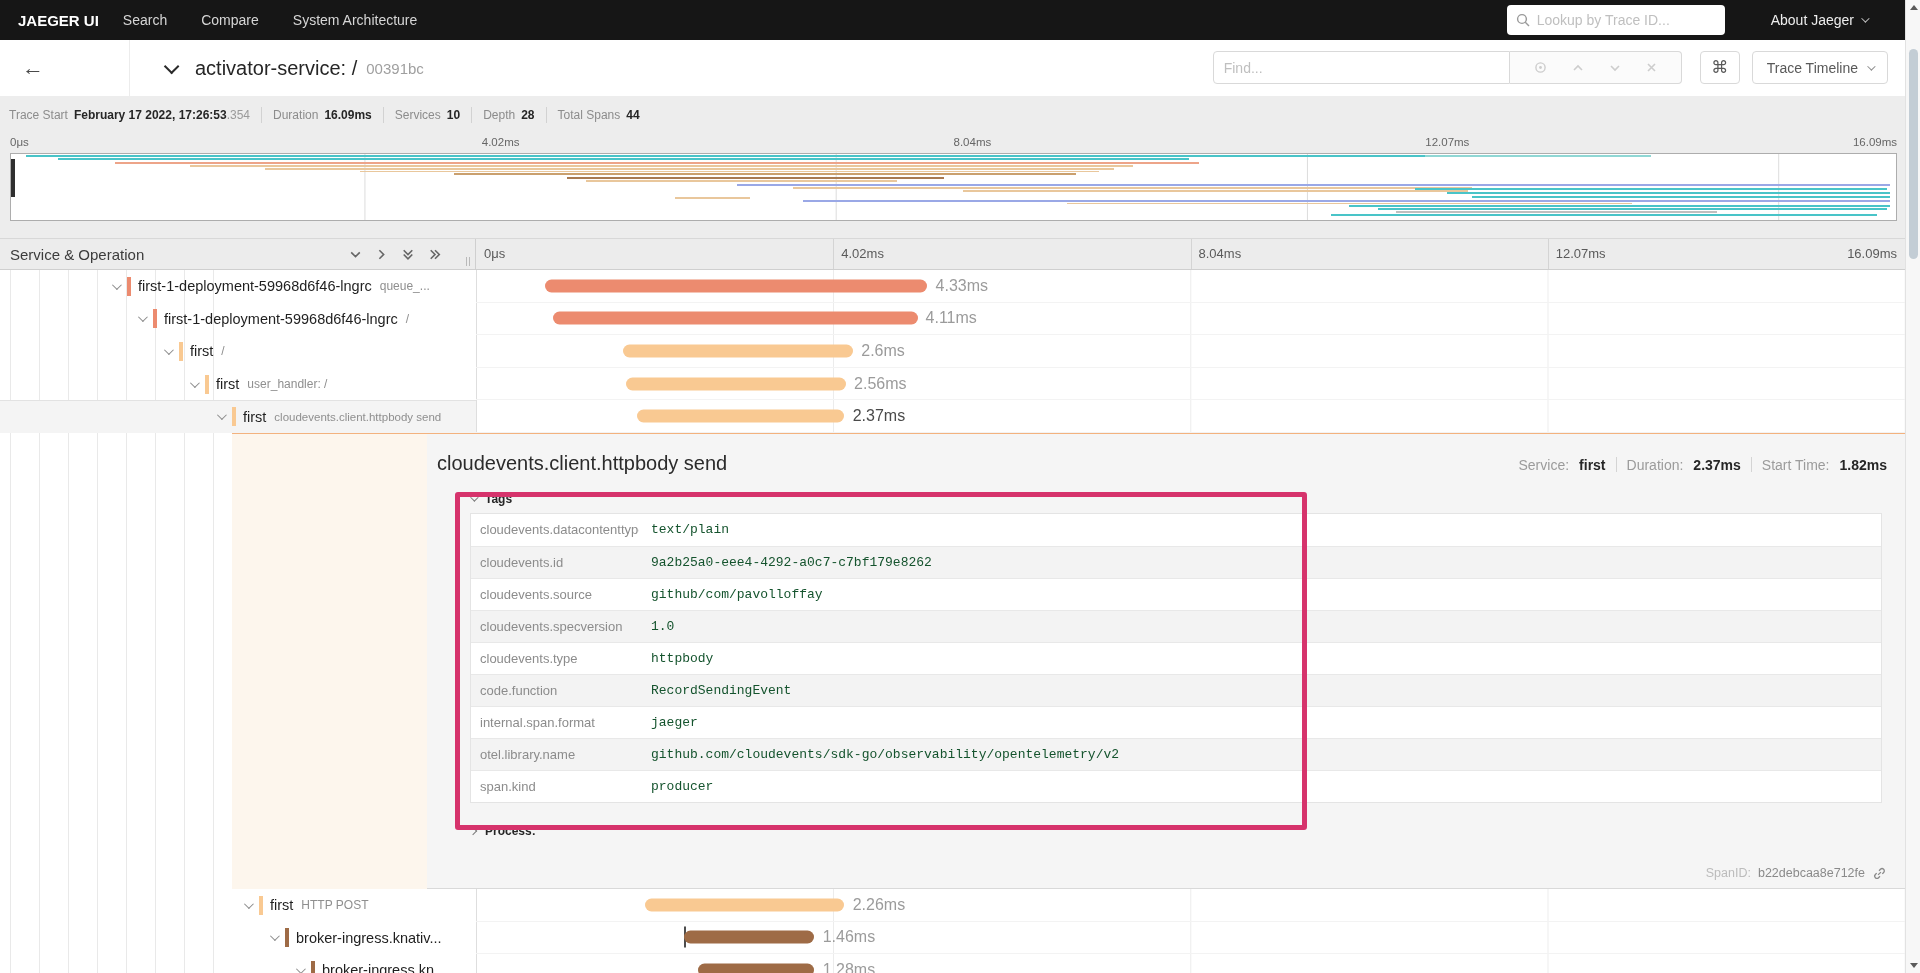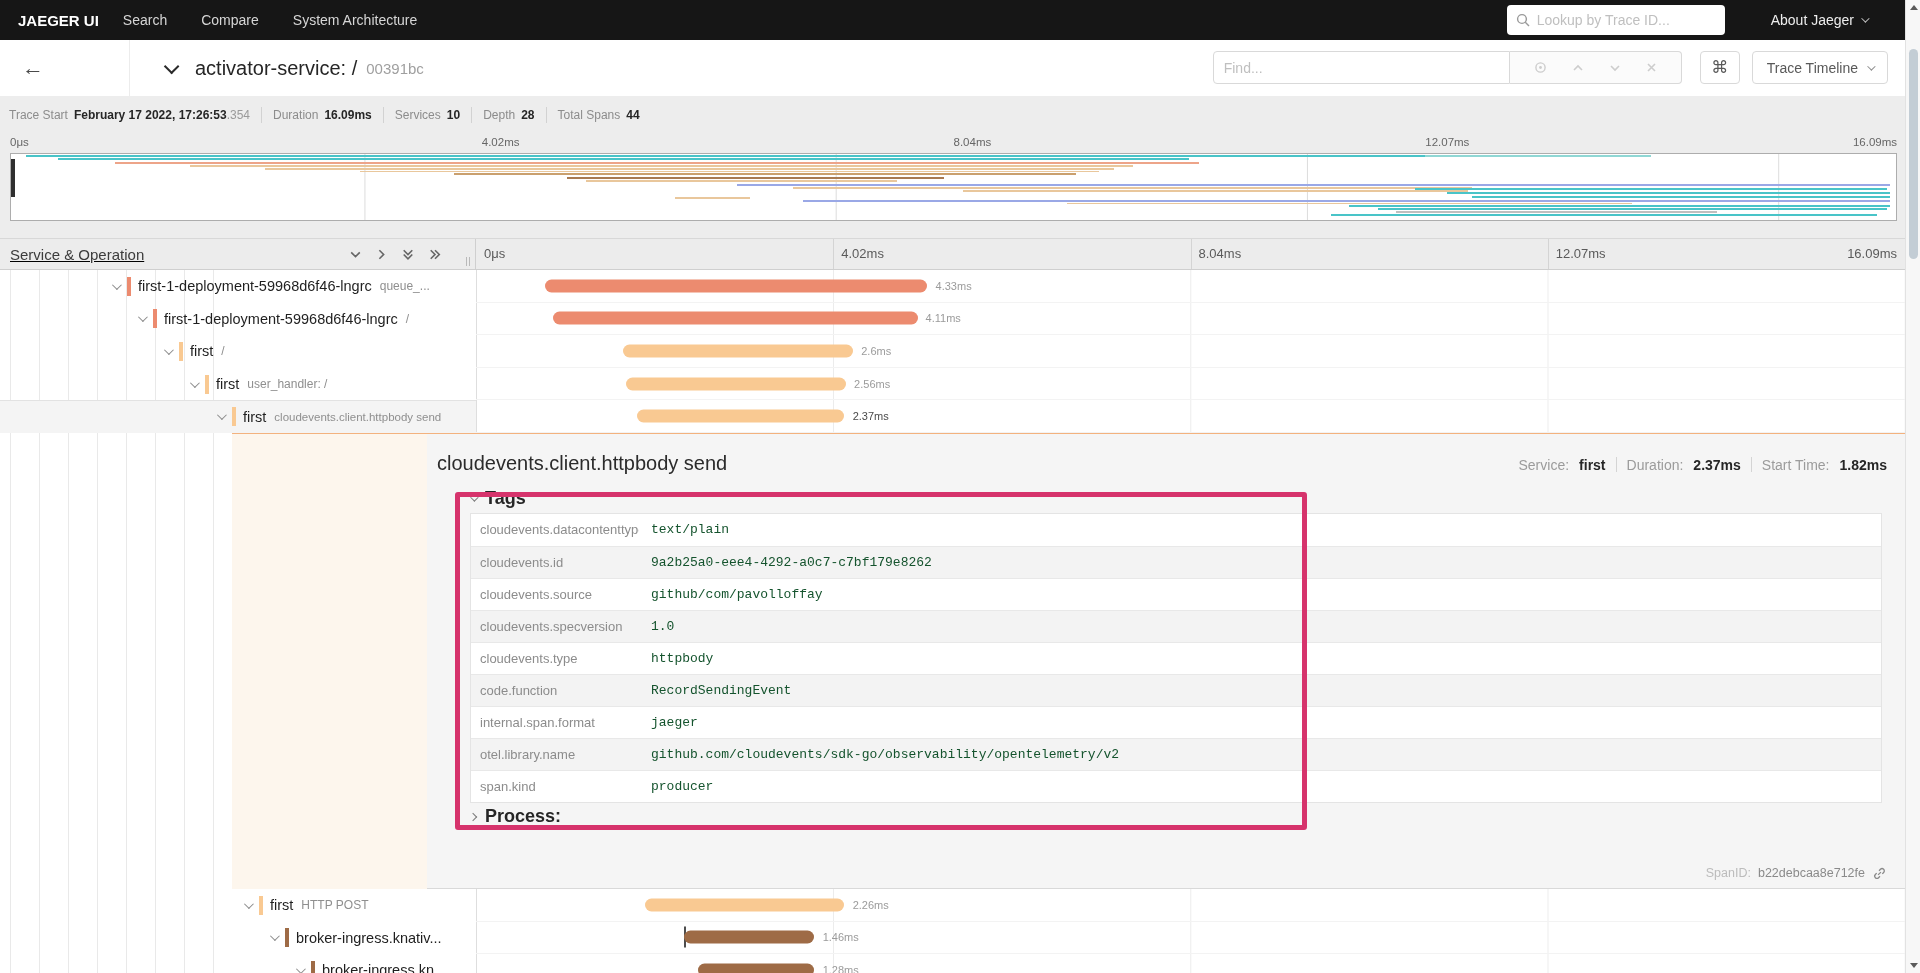--- a/index.html
+++ b/index.html
@@ -46,21 +46,21 @@
 
   
   .minimap { height:104px; background:#ededed; position:relative; }
   .mm-ticks { position:absolute; top:2px; left:10px; right:8px; height:16px; font-size:11.5px; color:#666; }
   .mm-ticks span { position:absolute; top:0; }
   .mm-canvas { position:absolute; top:19px; left:10px; right:8px; height:68px; background:#fff; border:1px solid #adadad; background-image:linear-gradient(90deg,#dcdcdc 1px,transparent 1px); background-size:25% 100%; background-position:25% 0; cursor:crosshair; }
   .mm-canvas svg { width:100%; height:100%; display:block; }
   .mm-handle { position:absolute; left:0; top:5px; width:4px; height:38px; background:#2f2f2f; cursor:ew-resize; }
 
   
-  .grid-header { height:32px; background:#ececec; border-top:1px solid #d8d8d8; border-bottom:1px solid #cfcfcf; display:flex;text-decoration:underline; }
+  .grid-header { height:32px; background:#ececec; border-top:1px solid #d8d8d8; border-bottom:1px solid #cfcfcf; display:flex; }
   .gh-left { width:476px; flex:none; border-right:1px solid #cfcfcf; display:flex; align-items:center; position:relative; padding-left:10px; }
   .gh-title { font-size:15px; color:#3c3c3c; }
   .gh-icons { position:absolute; right:32px; display:flex; gap:11px; align-items:center; }
   .gh-icons svg { cursor:pointer; display:block; }
   .gh-resizer { position:absolute; right:5px; bottom:3px; display:flex; gap:2px; cursor:col-resize; }
   .gh-resizer i { width:1px; height:9px; background:#b9b9b9; display:block; }
   .gh-right { flex:1; position:relative; font-size:13px; color:#5a5a5a; }
   .gh-right span { position:absolute; top:7px; }
   .gh-right i { position:absolute; top:0; bottom:0; width:1px; background:#d4d4d4; }
 
@@ -71,46 +71,46 @@
   .col-divider { position:absolute; left:476px; top:0; bottom:0; width:1px; background:#dedede; }
 
   .span-row { height:32.6px; display:flex; position:relative; cursor:pointer; }
   .tree-cell { width:476px; flex:none; display:flex; align-items:center; white-space:nowrap; overflow:hidden; position:relative; z-index:2; }
   .tree-cell .chev { width:7px; height:7px; color:#8c8c8c; flex:none; margin-right:8px; }
   .chip { width:4px; height:19px; flex:none; margin-right:7px; }
   .svc { font-size:14.5px; color:#1f1f1f; }
   .op { font-size:12px; color:#8f8f8f; margin-left:8px; }
   .tl-cell { flex:1; position:relative; border-bottom:1px solid #f3f3f3; z-index:2; }
   .tl-bar { position:absolute; top:50%; transform:translateY(-50%); height:13px; border-radius:7px; }
-  .tl-label { position:absolute; top:50%; transform:translateY(-50%); font-size:11px; color:#9b9b9b; padding-left:8px; }
+  .tl-label { position:absolute; top:50%; transform:translateY(-50%); font-size:16px; color:#9b9b9b; padding-left:8px; }
   .row-selected .tree-cell { background:#f4f4f4; box-shadow:inset 0 1px 0 #e2e2e2; }
   .row-selected .tl-label { color:#4a4a4a; }
   .bar-tick { position:absolute; top:50%; transform:translateY(-50%); width:2px; height:21px; background:#4d4d4d; }
 
   
   .detail-row { height:456px; position:relative; }
   .peach { position:absolute; left:232px; top:0; width:195px; height:100%; background:#fdf6ed; border-top:1px solid #f3b27e; z-index:3; }
   .detail-panel { position:absolute; left:427px; top:0; width:1478px; height:100%; background:#f5f5f5; border-top:1px solid #f3b27e; border-bottom:1px solid #d9d9d9; z-index:3; padding-top:12px; }
   .dp-titlerow { display:flex; align-items:baseline; padding:6px 18px 10px 10px; }
   .dp-title { font-size:20px; color:#2b2b2b; }
   .dp-meta { margin-left:auto; font-size:14px; color:#9b9b9b; display:flex; align-items:center; gap:10px; }
   .dp-meta b { color:#262626; }
   .dp-meta i { width:1px; height:15px; background:#d4d4d4; }
   .accordion { margin-left:43px; margin-right:23px; }
   .acc-header { height:28px; display:flex; align-items:center; gap:9px; cursor:pointer; }
   .acc-header .chev { width:6px; height:6px; color:#7a7a7a; }
   .chev.right { transform:rotate(-45deg); }
-  .acc-title { font-size:18px; font-weight:bold; color:#262626; }
+  .acc-title { font-size:12px; font-weight:bold; color:#262626; }
   .tag-table { border:1px solid #e4e4e4; }
   .tag-row { height:32px; display:flex; align-items:center; border-top:1px solid #e8e8e8; background:#fff; }
   .tag-row:first-child { border-top:none; }
   .tag-row.even { background:#f3f3f3; }
   .tag-key { width:168px; flex:none; padding-left:9px; font-size:13px; color:#8c8c8c; overflow:hidden; white-space:nowrap; }
   .tag-val { font-family:"Liberation Mono", monospace; font-size:13px; color:#14532d; padding-left:12px; white-space:nowrap; }
-  .process { margin-top:0; }
+  .process { margin-top:14px; }
   .spanid { position:absolute; right:18px; bottom:7px; display:flex; align-items:center; gap:7px; font-size:12.5px; }
   .spanid .lab { color:#bcbcbc; }
   .spanid .val { color:#8a8a8a; }
   .spanid svg { cursor:pointer; }
 
   
   .annotation { position:absolute; left:455px; top:492px; width:852px; height:338px; border:5px solid #d6336c; border-radius:3px; z-index:50; pointer-events:none; }
 
   
   .sb { position:absolute; right:0; top:0; width:15px; height:973px; background:#f7f7f7; border-left:1px solid #e2e2e2; z-index:60; }

